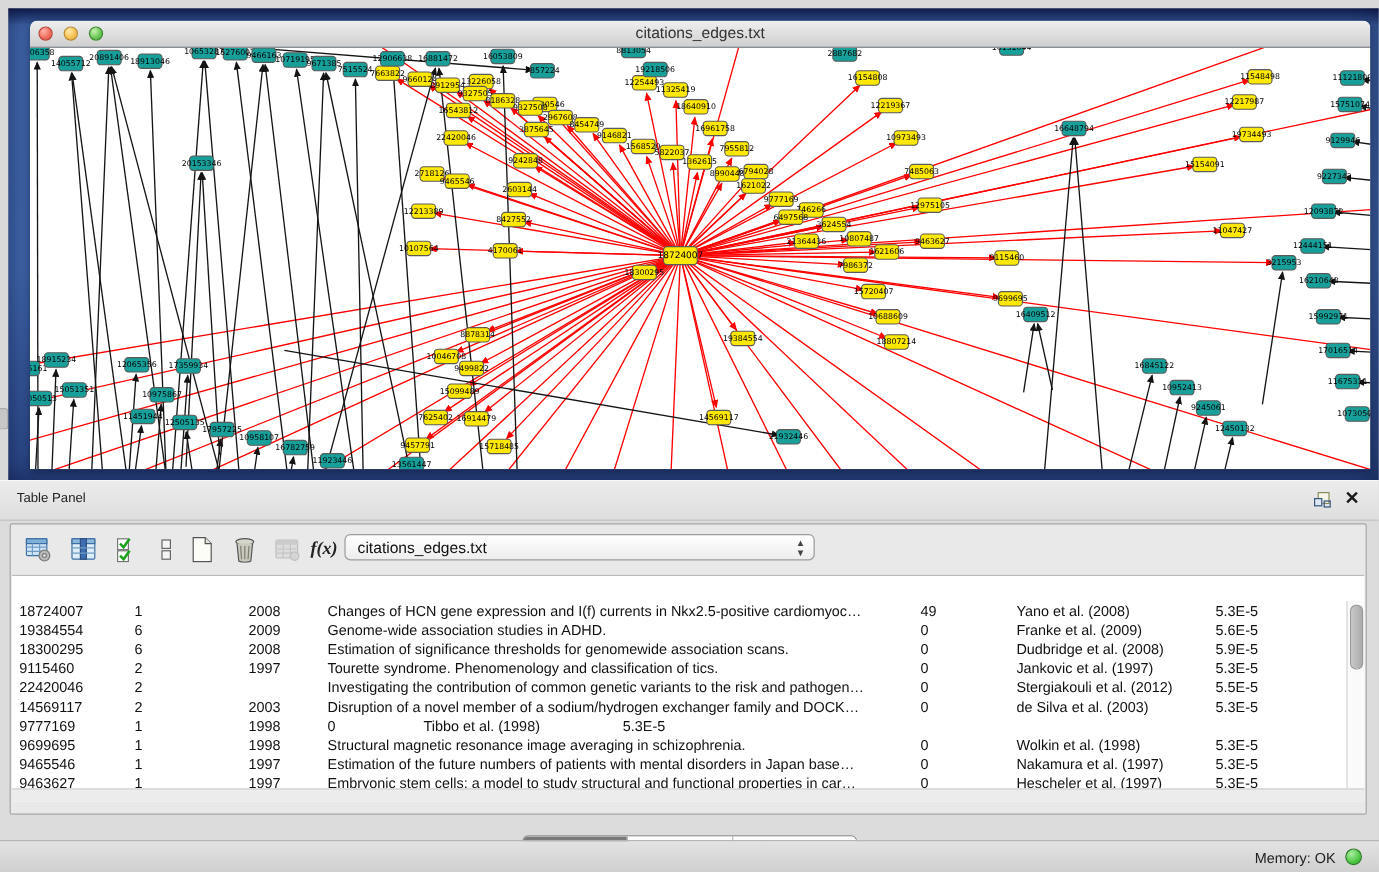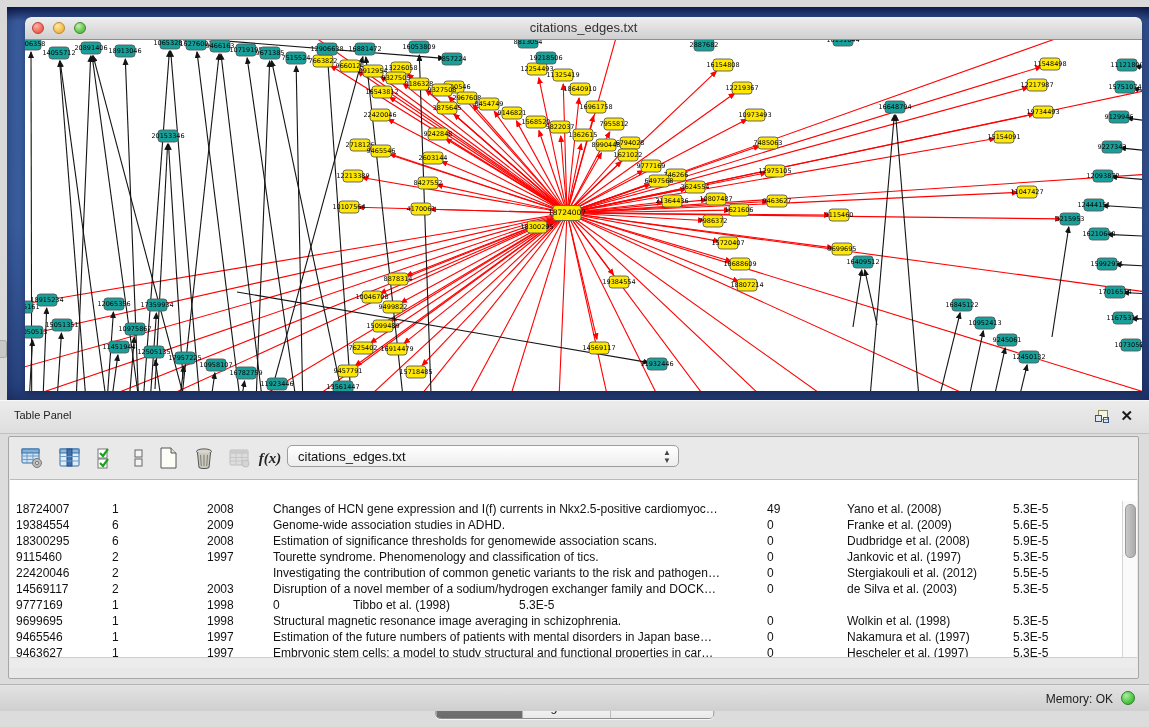--- a/index.html
+++ b/index.html
@@ -61,21 +61,21 @@
   #hscroll{position:absolute;left:0;right:0;bottom:0;height:10px;background:#ececec;border-top:1px solid #cfcfcf;}
   
   #tabs{position:absolute;left:50%;transform:translateX(-50%);top:296px;height:21px;display:flex;
     border:1px solid #8e8e8e;border-radius:5px;overflow:hidden;background:#fff;
     box-shadow:0 1px 0 rgba(255,255,255,.7);font-style:italic;}
   .tab{padding:0 13px;font-size:12px;line-height:20px;color:#111;cursor:pointer;
     background:linear-gradient(#ffffff,#e9e9e9);border-right:1px solid #a5a5a5;}
   .tab:last-child{border-right:none;}
   .tab.sel{background:linear-gradient(#7c7c7c,#6b6b6b);color:#f2f2f2;}
   
-  #statusbar{position:absolute;left:0;bottom:16px;width:1149px;height:27px;background:linear-gradient(#e3e3e3,#cfcfcf);
+  #statusbar{position:absolute;left:0;bottom:0;width:1149px;height:27px;background:linear-gradient(#e3e3e3,#cfcfcf);
     border-top:1px solid #b5b5b5;box-sizing:border-box;}
   #memlabel{position:absolute;right:36px;top:7px;font-size:12px;color:#222;}
   #memdot{position:absolute;right:14px;top:6px;width:14px;height:14px;border-radius:50%;
     background:radial-gradient(circle at 35% 30%,#a9eda0,#49c43e 65%,#35a52c);border:1px solid #2f7d2a;box-sizing:border-box;}
 </style>
 </head>
 <body>
 
 <div id="desktop">
   <div id="netwin">

